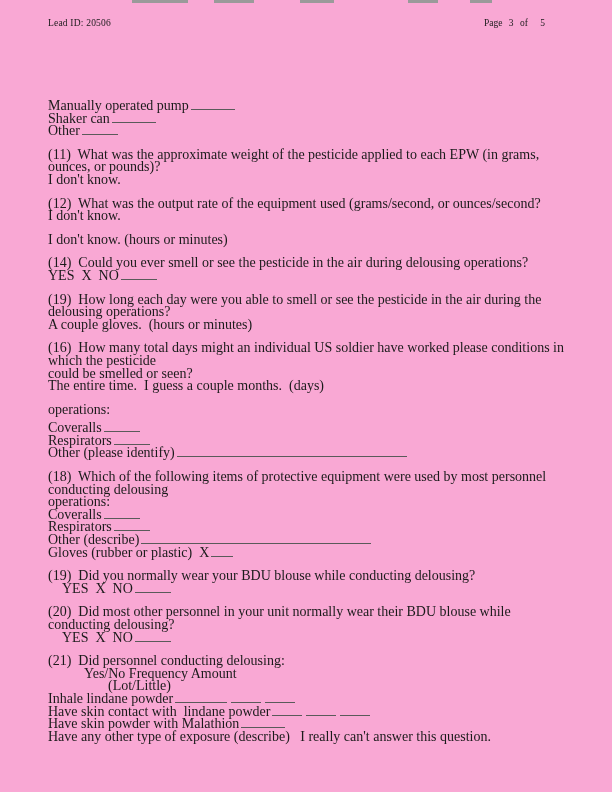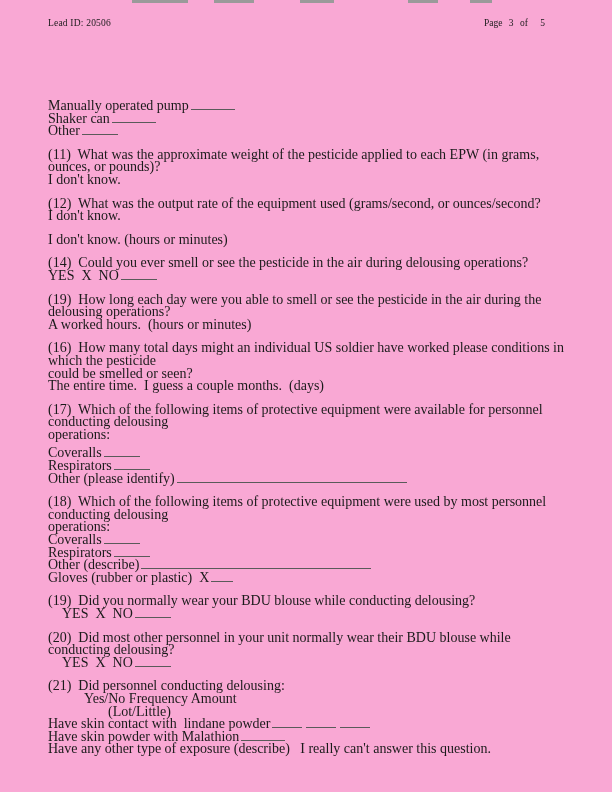--- a/index.html
+++ b/index.html
@@ -133,31 +133,30 @@
     <div class="line">I don't know. (hours or minutes)</div>
 
     <div class="gap"></div>
 
     <div class="line"><span>(14)</span>&nbsp; <span>Could you ever smell or see the pesticide in the air during delousing operations?</span></div>
     <div class="line"><span>YES</span>&nbsp;&nbsp;<span>X</span>&nbsp;&nbsp;<span>NO</span><span class="ul w2"></span></div>
 
     <div class="gap"></div>
 
     <div class="line"><span>(19)</span>&nbsp; <span>How long each day were you able to smell or see the pesticide in the air during the delousing operations?</span></div>
-    <div class="line">A worked hours.  (hours or minutes)</div>
+    <div class="line">A couple gloves.  (hours or minutes)</div>
 
     <div class="gap"></div>
 
     <div class="line"><span>(16)</span>&nbsp; <span>How many total days might an individual US soldier have worked please conditions in which the pesticide</span></div>
     <div class="line">could be smelled or seen?</div>
     <div class="line">The entire time.  I guess a couple months.  (days)</div>
 
     <div class="gap"></div>
 
-    <div class="line"><span>(17)</span>&nbsp; <span>Which of the following items of protective equipment were available for personnel conducting delousing</span></div>
     <div class="line">operations:</div>
     <div class="gap-sm"></div>
     <div class="line"><span>Coveralls</span><span class="ul w2"></span></div>
     <div class="line"><span>Respirators</span><span class="ul w2"></span></div>
     <div class="line"><span>Other (please identify)</span><span class="ul wlong2"></span></div>
 
     <div class="gap"></div>
 
     <div class="line"><span>(18)</span>&nbsp; <span>Which of the following items of protective equipment were used by most personnel conducting delousing</span></div>
     <div class="line">operations:</div>
@@ -174,18 +173,19 @@
     <div class="gap"></div>
 
     <div class="line"><span>(20)</span>&nbsp; <span>Did most other personnel in your unit normally wear their BDU blouse while conducting delousing?</span></div>
     <div class="line indent"><span>YES</span>&nbsp;&nbsp;<span>X</span>&nbsp;&nbsp;<span>NO</span><span class="ul w2"></span></div>
 
     <div class="gap"></div>
 
     <div class="line"><span>(21)</span>&nbsp; <span>Did personnel conducting delousing:</span></div>
     <div class="line indent2">Yes/No Frequency Amount</div>
     <div class="line indent3">(Lot/Little)</div>
+    <div class="line"><span>Inhale lindane powder</span><span class="ul wmed"></span><span class="ul w1"></span><span class="ul w1"></span></div>
     <div class="line"><span>Have skin contact with  lindane powder</span><span class="ul w1"></span><span class="ul w1"></span><span class="ul w1"></span></div>
     <div class="line"><span>Have skin powder with Malathion</span><span class="ul w5"></span></div>
     <div class="line"><span>Have any other type of exposure (describe)</span>&nbsp;&nbsp; <span>I really can't answer this question.</span></div>
 
   </div>
 </div>
 
 </body></html>

